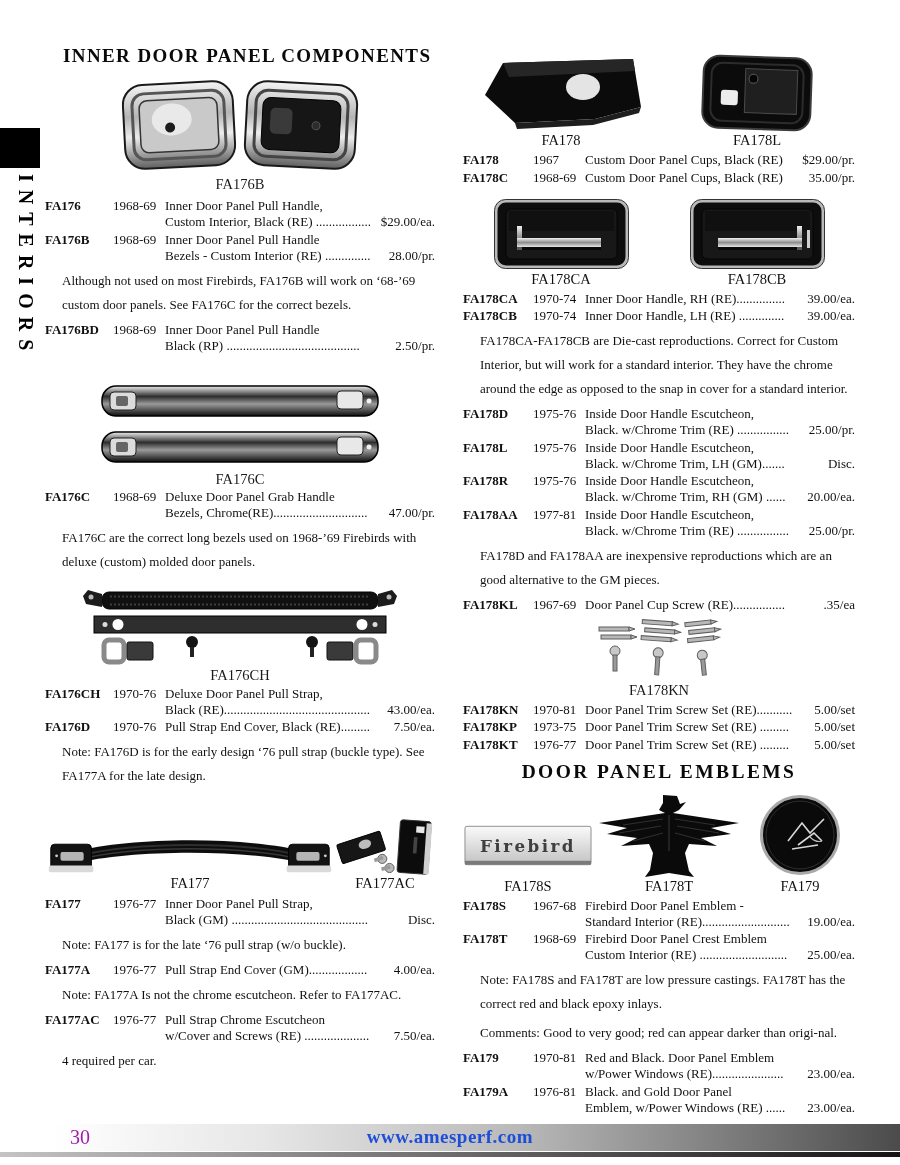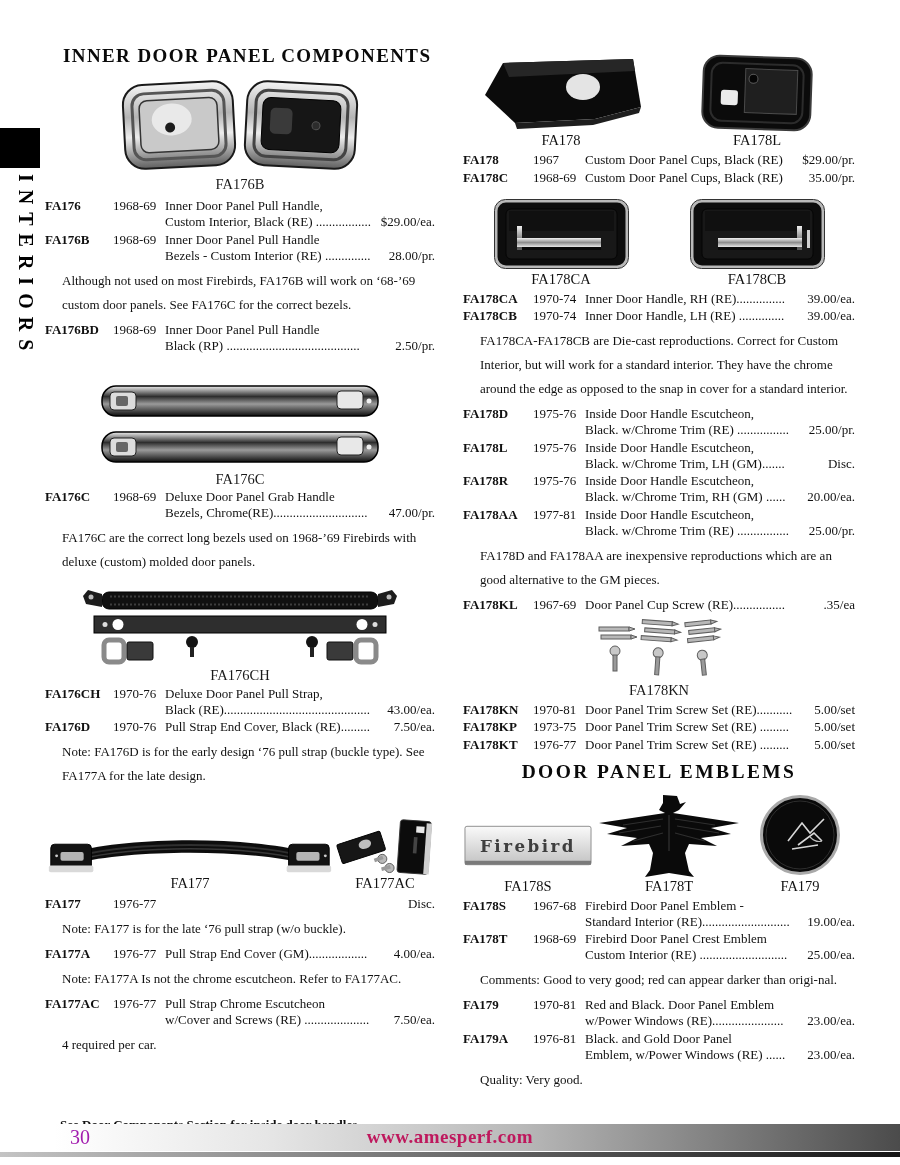--- a/index.html
+++ b/index.html
@@ -40,21 +40,21 @@
   .pairgrid > div{display:flex;justify-content:center;align-items:flex-end;}
   .capgrid{display:grid;}
   .capgrid > div{text-align:center;font-size:14.5px;line-height:18px;}
   
   .footer-bar{
     position:absolute;left:55px;top:1124px;width:845px;height:27px;
     background:linear-gradient(to right,#ffffff 0%,#e6e6e6 25%,#b9b9b9 55%,#7c7c7c 80%,#4b4b4b 100%);
   }
   .footer-site{
     position:absolute;left:0;top:1126px;width:900px;text-align:center;
-    font-size:19px;font-weight:bold;color:#be185d;letter-spacing:.5px;
+    font-size:19px;font-weight:bold;color:#1d4ed8;letter-spacing:.5px;
     font-family:"Liberation Serif",serif;
   }
   .footer-page{
     position:absolute;left:70px;top:1126px;font-size:20px;color:#a21caf;
   }
   .footer-strip{
     position:absolute;left:0;top:1152px;width:900px;height:5px;
     background:linear-gradient(to right,#c4c4c4,#141414);
   }
 </style>
@@ -233,20 +233,21 @@
       </div>
     </div>
     <div class="capgrid" style="grid-template-columns:290px 100px;">
       <div>FA177</div>
       <div>FA177AC</div>
     </div>
 
     <div class="row" style="margin-top:4px;">
       <span class="part">FA177</span>
       <span class="years">1976-77</span>
+      <span class="desc"><span>Inner Door Panel Pull Strap,</span><br><span>Black (GM) ..........................................</span></span>
       <span class="price">Disc.</span>
     </div>
     <div class="note">Note: FA177 is for the late ‘76 pull strap (w/o buckle).</div>
 
     <div class="row">
       <span class="part">FA177A</span>
       <span class="years">1976-77</span>
       <span class="desc"><span>Pull Strap End Cover (GM)..................</span></span>
       <span class="price">4.00/ea.</span>
     </div>
@@ -484,20 +485,21 @@
       <span class="years">1967-68</span>
       <span class="desc"><span>Firebird Door Panel Emblem -</span><br><span>Standard Interior (RE)...........................</span></span>
       <span class="price">19.00/ea.</span>
     </div>
     <div class="row">
       <span class="part">FA178T</span>
       <span class="years">1968-69</span>
       <span class="desc"><span>Firebird Door Panel Crest Emblem</span><br><span>Custom Interior (RE) ...........................</span></span>
       <span class="price">25.00/ea.</span>
     </div>
+    <div class="note">Note: FA178S and FA178T are low pressure castings. FA178T has the correct red and black epoxy inlays.</div>
     <div class="note">Comments: Good to very good; red can appear darker than origi-nal.</div>
 
     <div class="row">
       <span class="part">FA179</span>
       <span class="years">1970-81</span>
       <span class="desc"><span>Red and Black. Door Panel Emblem</span><br><span>w/Power Windows (RE)......................</span></span>
       <span class="price">23.00/ea.</span>
     </div>
     <div class="row">
       <span class="part">FA179A</span>

